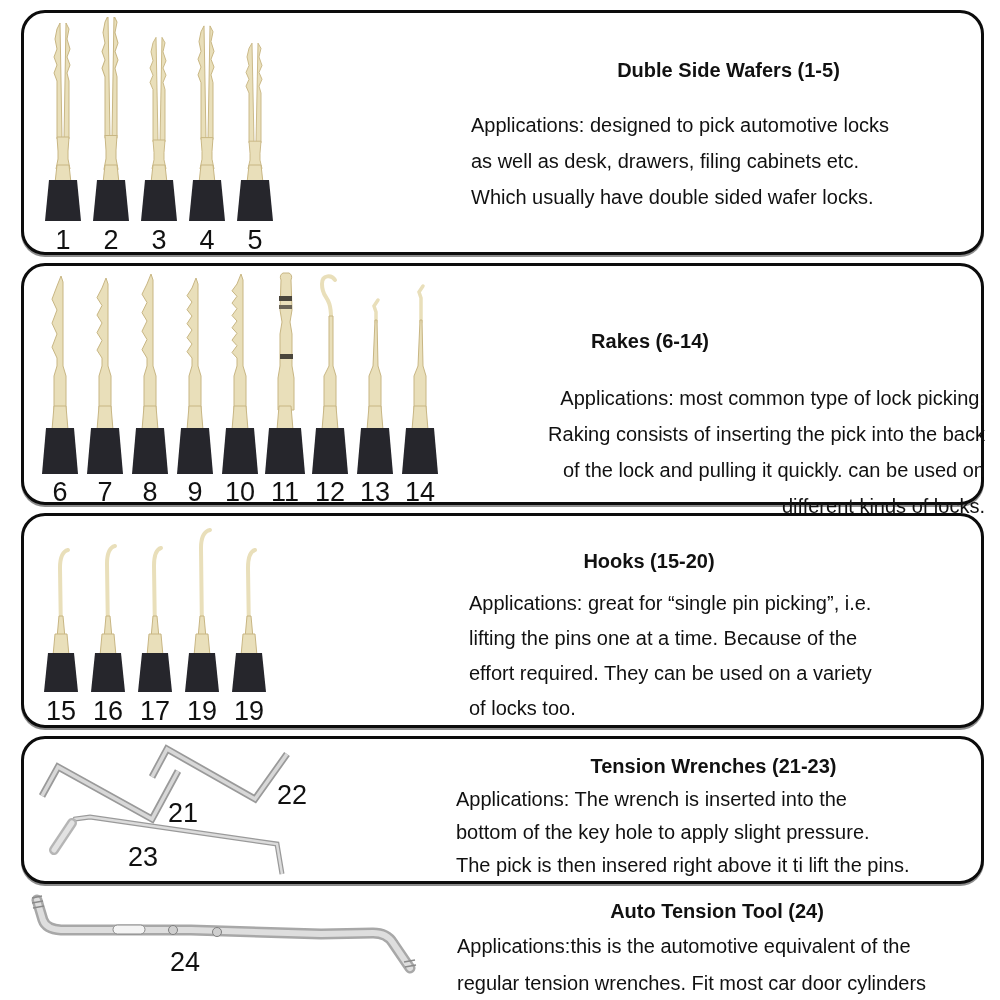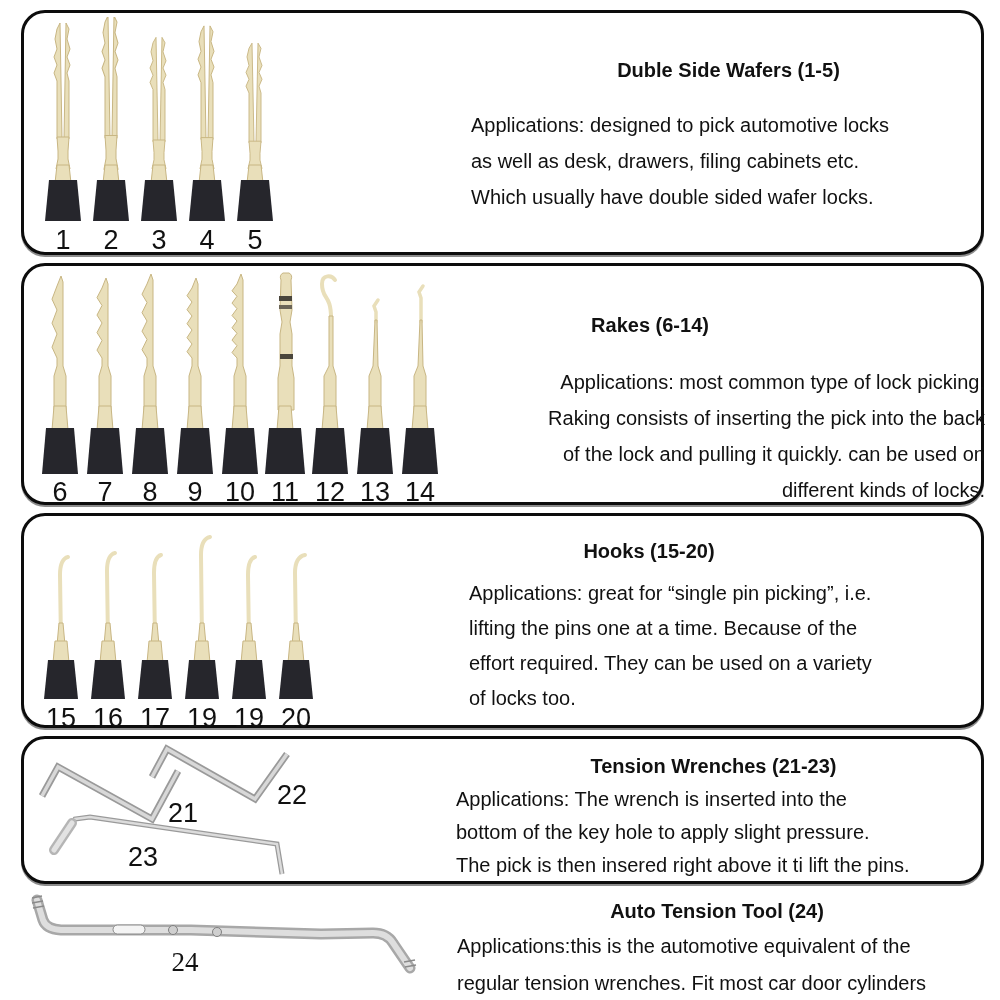--- a/index.html
+++ b/index.html
@@ -21,36 +21,36 @@
   p.desc{font-size:20px;margin:0;white-space:pre-line;}
   .wlabel{position:absolute;font-size:27px;transform:translate(-50%,-50%);line-height:1;}
 
   #p1{margin:10px 16px 0 21px;height:245px;}
   #p1 .tools{width:250px;padding:4px 0 0 16px;gap:2px;}
   #p1 .tblock{width:515px;margin-left:181px;padding-top:42px;}
   #p1 .desc{margin-top:22px;line-height:36px;}
 
   #p2{margin:8px 16px 0 21px;height:242px;}
   #p2 .tools{width:420px;padding:4px 0 0 14px;gap:1px;}
-  #p2 .tblock{width:515px;margin-left:12px;padding-top:44px;}
+  #p2 .tblock{width:515px;margin-left:12px;padding-top:60px;}
   #p2 .desc{margin-top:24px;line-height:36px;text-align:right;}
   #p2 .tool .num{margin-top:1px;}
 
   #p3{margin:8px 16px 0 21px;height:215px;}
-  #p3 .tools{width:300px;padding:19px 0 0 14px;gap:1px;align-items:center;}
-  #p3 .tblock{width:515px;margin-left:131px;padding-top:20px;}
+  #p3 .tools{width:300px;padding:6px 0 0 14px;gap:1px;}
+  #p3 .tblock{width:515px;margin-left:131px;padding-top:30px;}
   #p3 .desc{margin-top:10px;line-height:35px;}
 
   #p4{margin:8px 16px 0 21px;height:148px;}
   #p4 .tools{width:330px;}
   #p4 .tblock{width:515px;margin-left:102px;padding-top:12px;}
   #p4 .desc{margin-top:2px;line-height:33px;}
 
   #s5{margin:6px 16px 0 21px;height:108px;display:flex;}
-  #s5 .tools{width:434px;font-family:Liberation Serif, serif;}
+  #s5 .tools{width:434px;}
   #s5 .tblock{width:520px;margin-left:2px;padding-top:6px;}
   #s5 .desc{margin-top:2px;line-height:37px;}
   #p1 .tool .num{margin-top:2px;}
   #p3 .tool .num{margin-top:2px;}
 </style>
 </head>
 <body>
 
 <section class="panel" id="p1">
   <div class="tools">
@@ -256,29 +256,20 @@
         <div class="num">19</div>
       </div>
       <div class="tool">
         <div><svg width="46" height="170" viewBox="0 0 46 170">
     <path d="M23,114 L22,46 Q22,30 29,28" fill="none" stroke="#e9dfba" stroke-width="4" stroke-linecap="round"></path>
     <path d="M19,116 L27,116 L25,94 L21,94 Z" fill="#e9dfba" stroke="#c8b683" stroke-width="1"></path>
     <path d="M17,112 L29,112 L31,134 L15,134 Z" fill="#e9dfba" stroke="#c8b683" stroke-width="1"></path>
     <path d="M10,131 L36,131 L40,170 L6,170 Z" fill="#26262c"></path>
   </svg></div>
         <div class="num">19</div>
-      </div>
-      <div class="tool">
-        <div><svg width="46" height="170" viewBox="0 0 46 170">
-    <path d="M23,114 L22,44 Q22,28 32,26" fill="none" stroke="#e9dfba" stroke-width="4" stroke-linecap="round"></path>
-    <path d="M19,116 L27,116 L25,94 L21,94 Z" fill="#e9dfba" stroke="#c8b683" stroke-width="1"></path>
-    <path d="M17,112 L29,112 L31,134 L15,134 Z" fill="#e9dfba" stroke="#c8b683" stroke-width="1"></path>
-    <path d="M10,131 L36,131 L40,170 L6,170 Z" fill="#26262c"></path>
-  </svg></div>
-        <div class="num">20</div>
       </div>
     </div>
   <div class="text">
     <div class="tblock">
       <h2 class="title narrow">Hooks (15-20)</h2>
       <p class="desc">Applications: great for “single pin picking”, i.e.
 lifting the pins one at a time. Because of the
 effort required. They can be used on a variety
 of locks too.</p>
     </div>

